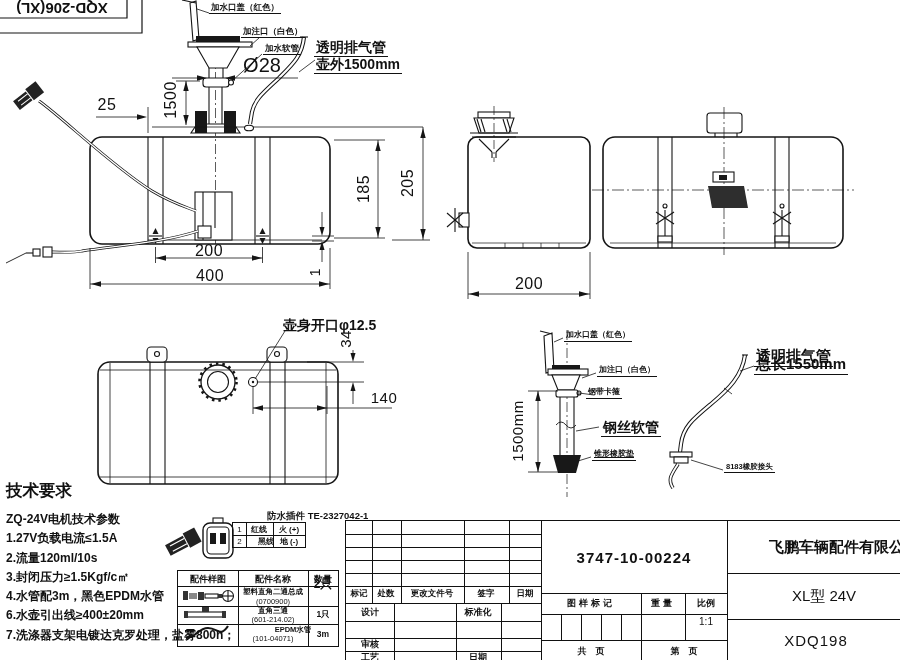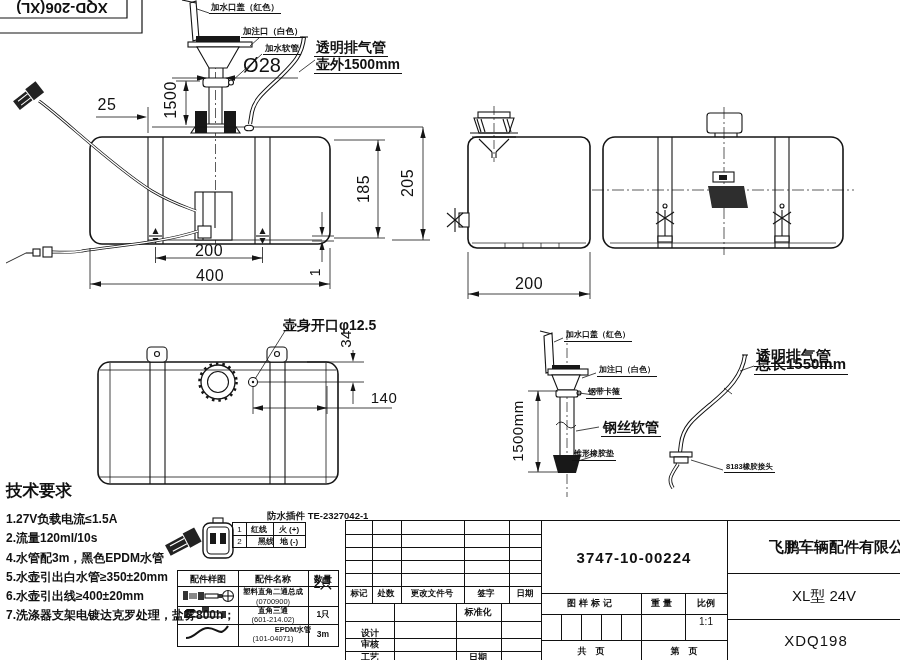--- a/index.html
+++ b/index.html
@@ -313,32 +313,33 @@
 
 <div class="t b" style="left:283px;top:318px;font-size:14px;">壶身开口φ12.5</div>
 <div class="t rot dim" style="left:346px;top:339px;font-size:15px;">34</div>
 <div class="t ctr dim" style="left:384px;top:398px;font-size:15px;">140</div>
 
 <div class="t rot dim" style="left:518px;top:431px;font-size:15px;">1500mm</div>
 <div class="t u" style="left:564px;top:331px;font-size:8px;font-weight:bold;">加水口盖（红色）</div>
 <div class="t u" style="left:597px;top:366px;font-size:8px;font-weight:bold;">加注口（白色）</div>
 <div class="t u" style="left:586px;top:388px;font-size:8px;font-weight:bold;">钢带卡箍</div>
 <div class="t u" style="left:601px;top:420px;font-size:14px;font-weight:bold;">钢丝软管</div>
-<div class="t u" style="left:572px;top:450px;font-size:8px;font-weight:bold;">锥形橡胶垫</div>
+<div class="t u" style="left:592px;top:450px;font-size:8px;font-weight:bold;text-decoration:underline;">锥形橡胶垫</div>
 
 <div class="t b u" style="left:754px;top:348px;font-size:15px;">透明排气管</div>
 <div class="t b u" style="left:754px;top:356px;font-size:15px;">总长1550mm</div>
 <div class="t u" style="left:724px;top:463px;font-size:7.5px;font-weight:bold;">8183橡胶接头</div>
 
 <div class="t b" style="left:6px;top:481px;font-size:16.5px;">技术要求</div>
 <div class="tech">
+  <div>ZQ-24V电机技术参数</div>
   <div>1.27V负载电流≤1.5A</div>
   <div>2.流量120ml/10s</div>
+  <div>3.封闭压力≥1.5Kgf/c㎡</div>
   <div>4.水管配3m，黑色EPDM水管</div>
-  <div>5.水壶引出白水管≥350±20mm</div>
   <div>6.水壶引出线≥400±20mm</div>
   <div>7.洗涤器支架电镀达克罗处理，盐雾800h；</div>
 </div>
 
 <div class="t b" style="left:232px;top:511px;font-size:9.5px;padding-left:35px;">防水插件 TE-2327042-1</div>
 <div id="ctable">
   <div class="vl" style="left:13px;top:0;height:24px;"></div>
   <div class="vl" style="left:40px;top:0;height:24px;"></div>
   <div class="hl" style="left:0;top:12px;width:72px;"></div>
   <div class="tc" style="left:6.5px;top:6px;font-size:8px;">1</div>
@@ -401,21 +402,21 @@
   <div class="hl" style="left:195px;top:119px;width:186px;"></div>
   <div class="hl" style="left:381px;top:52px;width:174px;"></div>
   <div class="hl" style="left:381px;top:98px;width:174px;"></div>
 
   <div class="tc b" style="left:13px;top:73px;font-size:8.5px;">标记</div>
   <div class="tc b" style="left:40px;top:73px;font-size:8.5px;">处数</div>
   <div class="tc b" style="left:86px;top:73px;font-size:8.5px;">更改文件号</div>
   <div class="tc b" style="left:140px;top:73px;font-size:8.5px;">签字</div>
   <div class="tc b" style="left:179px;top:73px;font-size:8.5px;">日期</div>
 
-  <div class="tc b" style="left:24px;top:91px;font-size:9px;margin-top:21px;">设计</div>
+  <div class="tc b" style="left:24px;top:91px;font-size:9px;">设计</div>
   <div class="tc b" style="left:132px;top:91px;font-size:9px;">标准化</div>
   <div class="tc b" style="left:24px;top:123px;font-size:9px;">审核</div>
   <div class="tc b" style="left:24px;top:136px;font-size:9px;">工艺</div>
   <div class="tc b" style="left:132px;top:136px;font-size:9px;">日期</div>
 
   <div class="tc b" style="left:288px;top:36px;font-size:15px;letter-spacing:1px;">3747-10-00224</div>
   <div class="tc b" style="left:245px;top:82px;font-size:9px;letter-spacing:3px;">图样标记</div>
   <div class="tc b" style="left:317px;top:82px;font-size:9px;letter-spacing:3px;">重量</div>
   <div class="tc b" style="left:360px;top:82px;font-size:9px;">比例</div>
   <div class="tc" style="left:360px;top:100px;font-size:10px;">1:1</div>

